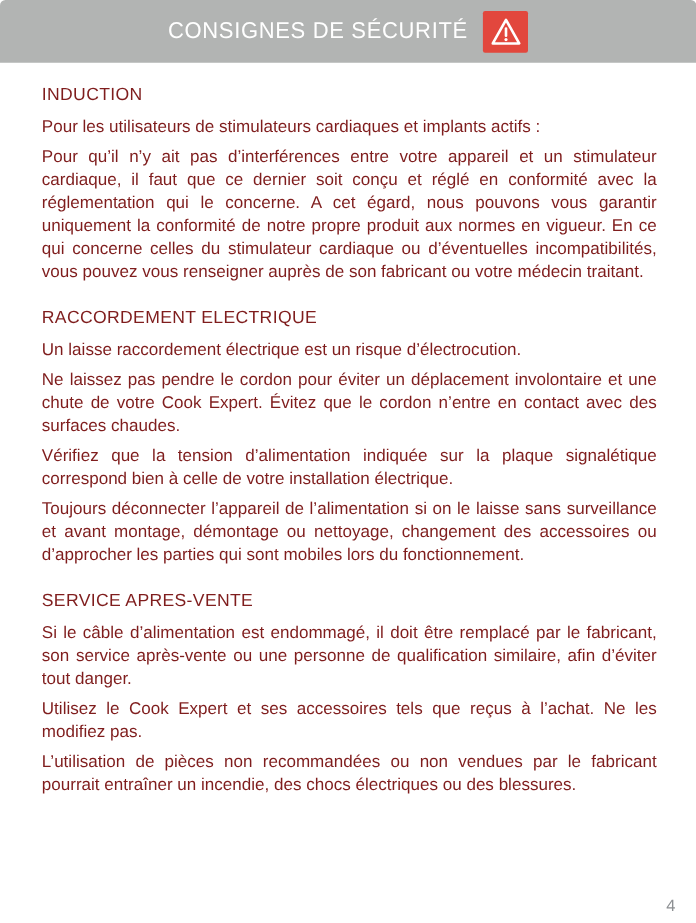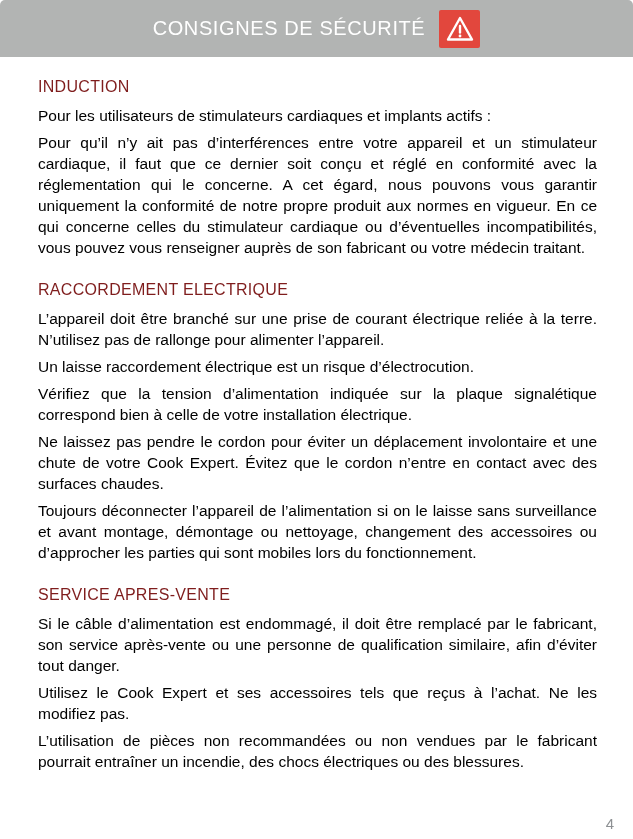--- a/index.html
+++ b/index.html
@@ -51,21 +51,21 @@
     font-size: 16px;
     font-weight: 400;
     color: #7f1d1d;
     letter-spacing: 0.3px;
     margin: 23px 0 9px 0;
   }
   .section:first-child h2 { margin-top: 0; }
   .section p {
     font-size: 15.5px;
     line-height: 21px;
-    color: #000000;
+    color: #7f1d1d;
     text-align: justify;
     margin: 0 0 6px 0;
   }
   .page-number {
     position: absolute;
     right: 19px;
     bottom: 7px;
     font-size: 15px;
     color: #8d9093;
   }
@@ -89,24 +89,23 @@
   <main class="content">
 
     <section class="section">
       <h2>INDUCTION</h2>
       <p>Pour les utilisateurs de stimulateurs cardiaques et implants actifs :</p>
       <p>Pour qu’il n’y ait pas d’interférences entre votre appareil et un stimulateur cardiaque, il faut que ce dernier soit conçu et réglé en conformité avec la réglementation qui le concerne. A cet égard, nous pouvons vous garantir uniquement la conformité de notre propre produit aux normes en vigueur. En ce qui concerne celles du stimulateur cardiaque ou d’éventuelles incompatibilités, vous pouvez vous renseigner auprès de son fabricant ou votre médecin traitant.</p>
     </section>
 
     <section class="section">
       <h2>RACCORDEMENT ELECTRIQUE</h2>
-      <p>L’appareil doit être branché sur une prise de courant électrique reliée à la terre. N’utilisez pas de rallonge pour alimenter l’appareil.</p>
       <p>Un laisse raccordement électrique est un risque d’électrocution.</p>
+      <p>Ne laissez pas pendre le cordon pour éviter un déplacement involontaire et une chute de votre Cook Expert. Évitez que le cordon n’entre en contact avec des surfaces chaudes.</p>
       <p>Vérifiez que la tension d’alimentation indiquée sur la plaque signalétique correspond bien à celle de votre installation électrique.</p>
-      <p>Ne laissez pas pendre le cordon pour éviter un déplacement involontaire et une chute de votre Cook Expert. Évitez que le cordon n’entre en contact avec des surfaces chaudes.</p>
       <p>Toujours déconnecter l’appareil de l’alimentation si on le laisse sans surveillance et avant montage, démontage ou nettoyage, changement des accessoires ou d’approcher les parties qui sont mobiles lors du fonctionnement.</p>
     </section>
 
     <section class="section">
       <h2>SERVICE APRES-VENTE</h2>
       <p>Si le câble d’alimentation est endommagé, il doit être remplacé par le fabricant, son service après-vente ou une personne de qualification similaire, afin d’éviter tout danger.</p>
       <p>Utilisez le Cook Expert et ses accessoires tels que reçus à l’achat. Ne les modifiez pas.</p>
       <p>L’utilisation de pièces non recommandées ou non vendues par le fabricant pourrait entraîner un incendie, des chocs électriques ou des blessures.</p>
 
     </section>

